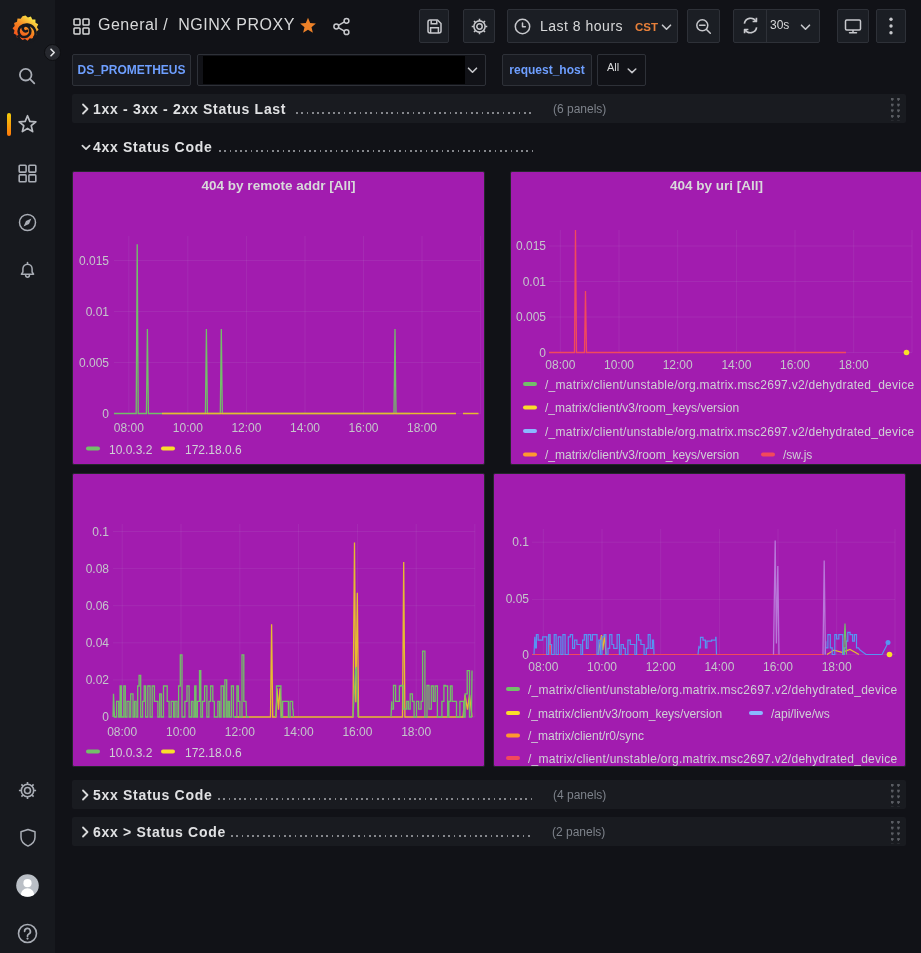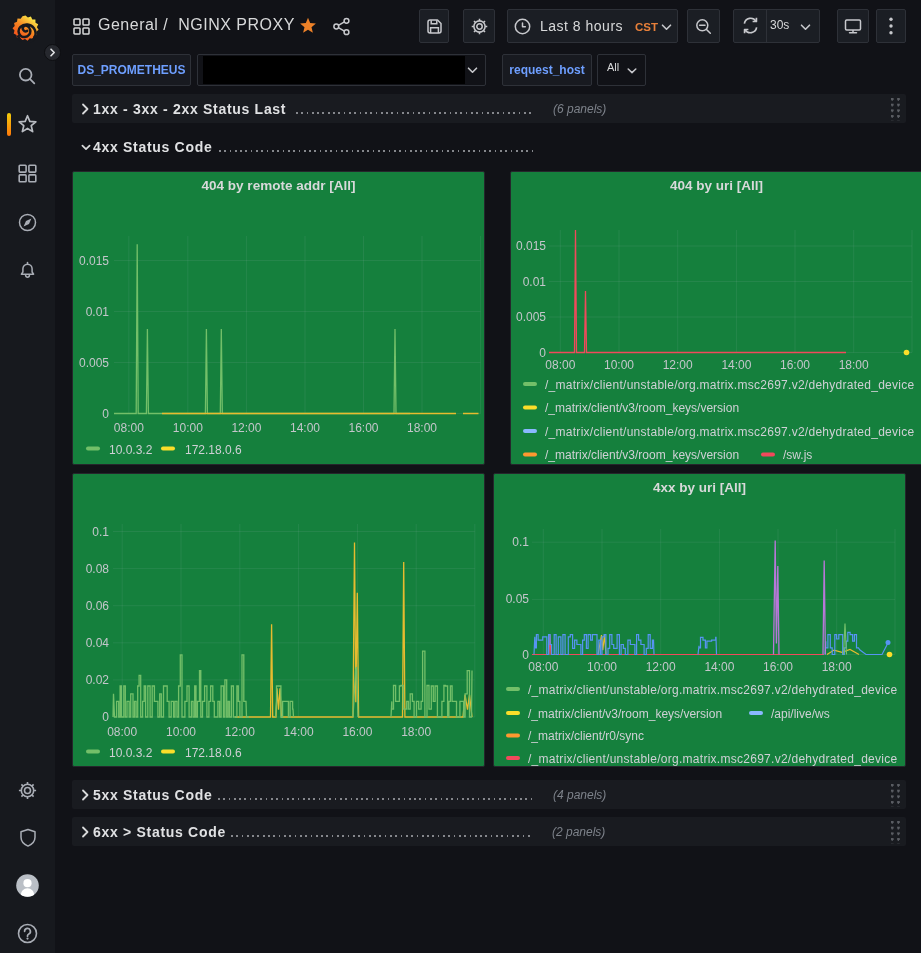--- a/index.html
+++ b/index.html
@@ -7,24 +7,24 @@
 #sidebar{position:absolute;left:0;top:0;width:55px;height:953px;background:#17191e}
 #navbar{position:absolute;left:55px;top:0;width:866px;height:52px;background:#111217}
 .navbtn{position:absolute;top:9px;height:34px;background:#1b1e24;border:1px solid #2e3138;border-radius:2px;display:flex;align-items:center;justify-content:center}
 .navtext{color:#d8d9da;font-size:16px;font-weight:400;letter-spacing:0.5px}
 .lbl{position:absolute;height:32px;top:54px;background:#181a20;border:1px solid #2e3138;border-radius:2px;display:flex;align-items:center;justify-content:center;color:#6e9fff;font-size:12px;font-weight:700}
 .input{position:absolute;height:32px;top:54px;background:#111217;border:1px solid #2e3138;border-radius:2px}
 .rowhead{position:absolute;left:72px;width:834px;height:29px;background:#191b20;border-radius:2px}
 .rowhead.open{background:transparent}
 .rowtitle{position:absolute;top:6.5px;font-size:14px;font-weight:700;color:#e0e1e3;white-space:nowrap;letter-spacing:0.7px}
 .dots{position:absolute;top:18px;height:2px;background:repeating-linear-gradient(90deg,#85878c 0 1.7px,transparent 1.7px 5.3px)}
-.pcount{position:absolute;top:8px;font-size:12px;font-style:italic;color:#7d828a;white-space:nowrap}
+.pcount{position:absolute;top:8px;font-size:12px;color:#7d828a;white-space:nowrap}
 .draghandle{position:absolute;right:4px;top:50%;margin-top:-11px;width:11px;height:23px;
  background-image:radial-gradient(circle at 1.2px 1.2px,#5a5d63 1.2px,transparent 1.5px);background-size:6.2px 5.7px}
-.panel{position:absolute;width:413px;height:294px;background:#15803d;border:1px solid #25272c;border-radius:2px;overflow:hidden}
+.panel{position:absolute;width:413px;height:294px;background:#a21caf;border:1px solid #25272c;border-radius:2px;overflow:hidden}
 .ptitle{position:absolute;left:0;top:6px;width:100%;text-align:center;font-size:13.5px;font-weight:600;color:#d8d9da}
 .axis{font-size:12px;fill:#c4c6cb;font-family:"Liberation Sans",sans-serif}
 .leg{font-size:12px;fill:#cfd0d5;font-family:"Liberation Sans",sans-serif}
 .legL{font-size:12px;fill:#cfd0d5;letter-spacing:0.27px;font-family:"Liberation Sans",sans-serif}
 .panel>svg{position:absolute;left:0;top:0}
 </style></head><body>
 
 <div id="sidebar"></div>
 
 <svg class="abs" style="left:11px;top:14px" width="29" height="29" viewBox="0 0 29 29">
@@ -374,21 +374,20 @@
   <g>
    <rect x="13" y="275.5" width="14" height="4" rx="2" fill="#73bf69"></rect>
         <text class="leg" x="36" y="282.5">10.0.3.2</text>
    <rect x="88" y="275.5" width="14" height="4" rx="2" fill="#fade2a"></rect>
         <text class="leg" x="112" y="282.5">172.18.0.6</text>
   </g>
  </svg>
 </div>
 
 <div class="panel" style="left:493px;top:473px">
- <div class="ptitle">4xx by uri [All]</div>
  <svg width="411" height="292" viewBox="0 0 411 292">
   <g stroke="rgba(204,204,220,0.09)" stroke-width="1">
    <line x1="38" y1="68.2" x2="401" y2="68.2"></line>
         <line x1="38" y1="125.4" x2="401" y2="125.4"></line>
         <line x1="38" y1="180.5" x2="401" y2="180.5"></line>
    <line x1="49.3" y1="55" x2="49.3" y2="180.5"></line>
         <line x1="108" y1="55" x2="108" y2="180.5"></line>
         <line x1="166.7" y1="55" x2="166.7" y2="180.5"></line>
         <line x1="225.4" y1="55" x2="225.4" y2="180.5"></line>
         <line x1="284" y1="55" x2="284" y2="180.5"></line>

